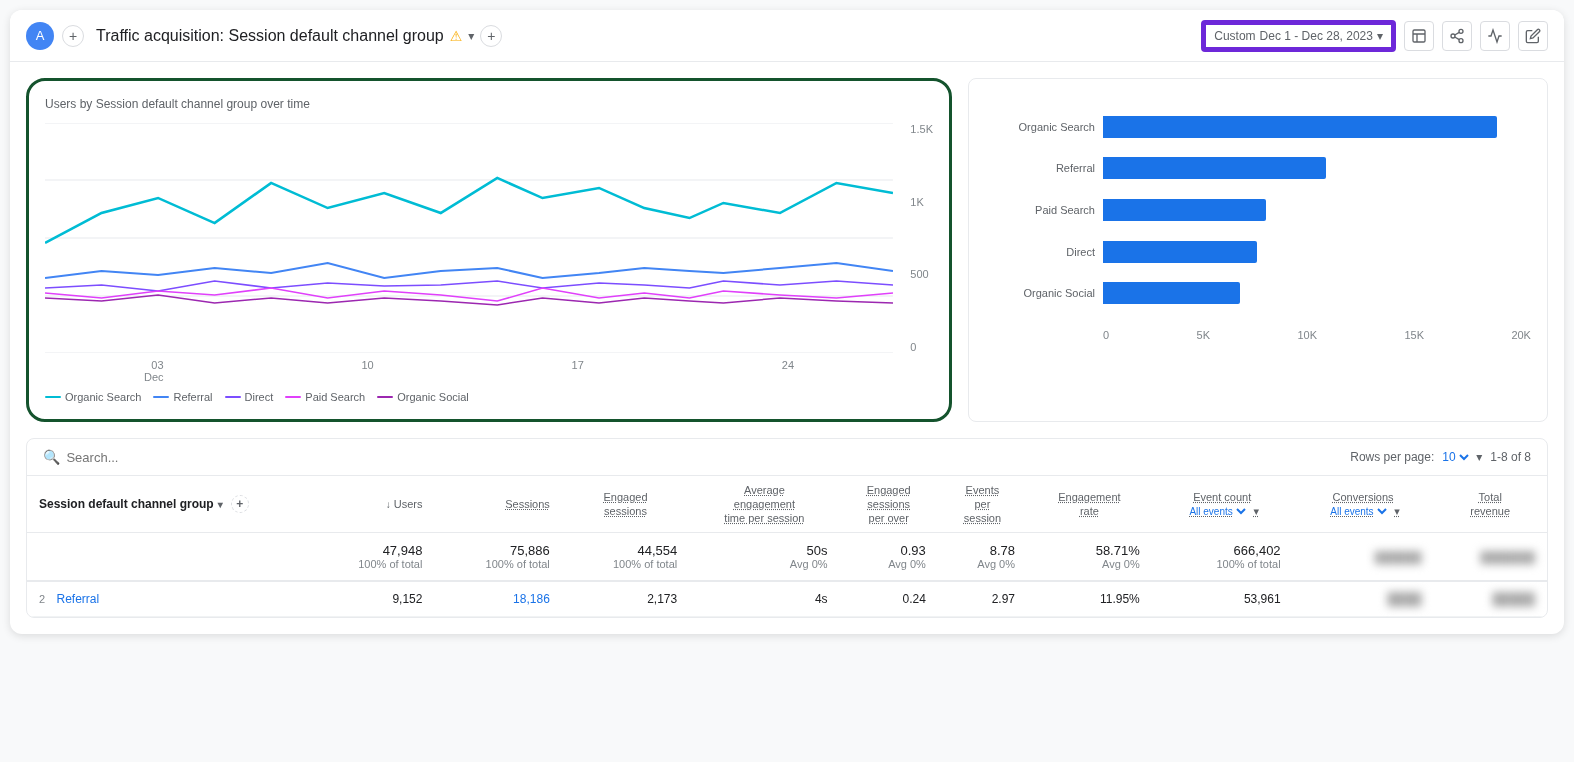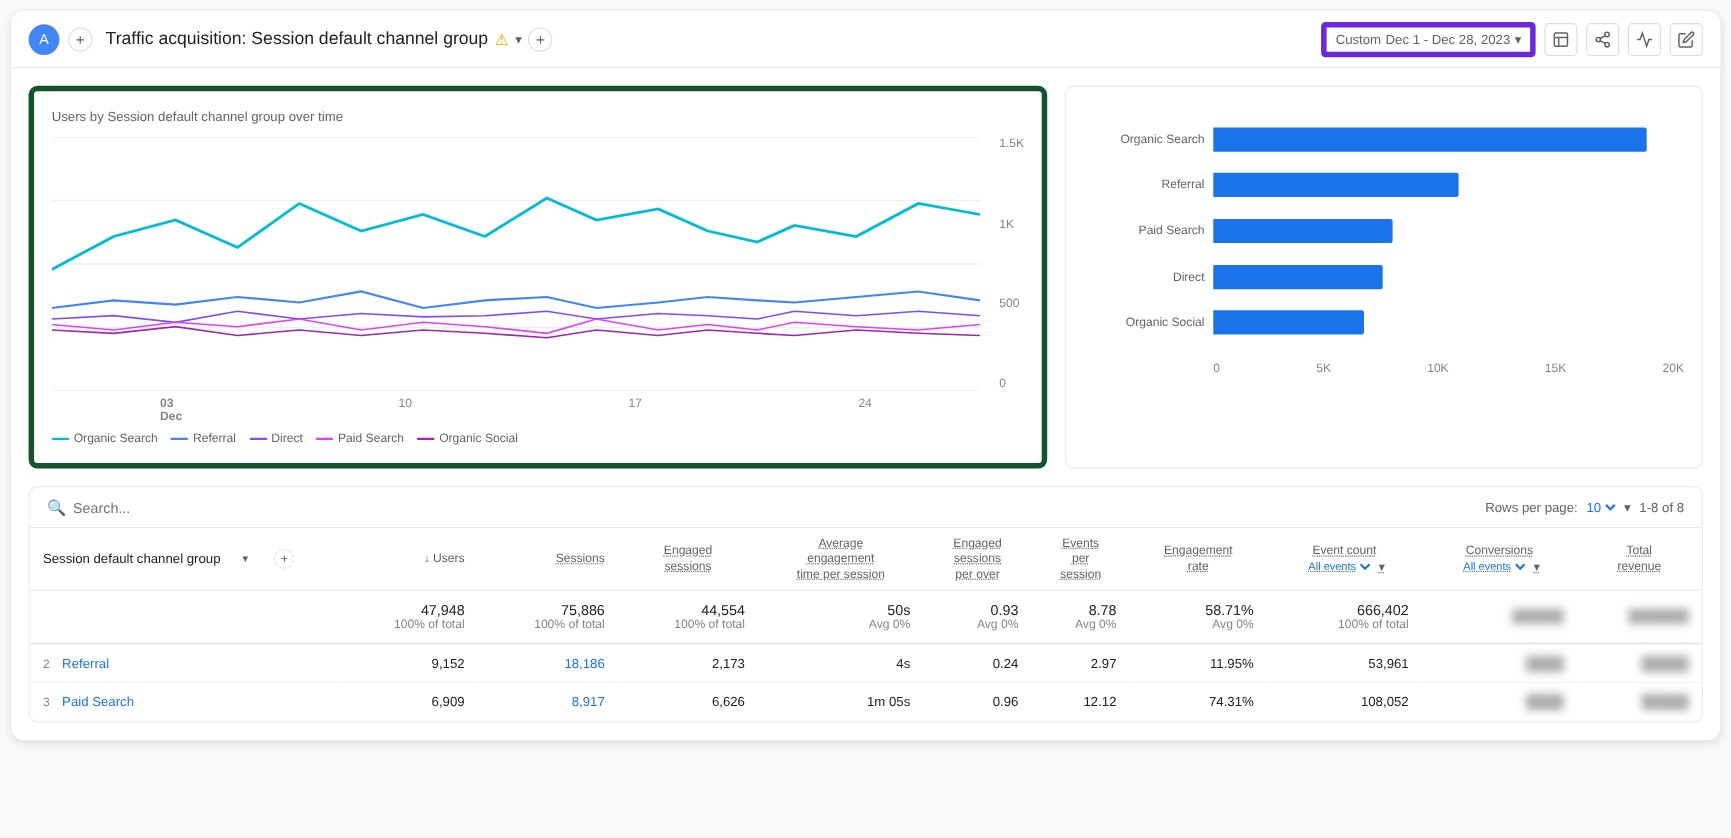--- a/index.html
+++ b/index.html
@@ -19,21 +19,21 @@
     .date-range { font-size: 12px; color: #5f6368; display: flex; align-items: center; gap: 4px; border: 5px solid #6d28d9; border-radius: 4px; padding: 4px 8px; cursor: pointer; }
     .icon-btn { width: 30px; height: 30px; display: flex; align-items: center; justify-content: center; cursor: pointer; color: #5f6368; border: 1px solid #dadce0; border-radius: 4px; }
 
     
     .content { padding: 16px; }
 
     
     .charts-row { display: flex; gap: 16px; margin-bottom: 16px; }
 
     
-    .line-chart-container { flex: 1; background: #fff; border: 5px solid #14532d; border-radius: 8px; padding: 16px; }
+    .line-chart-container { flex: 1; background: #fff; border: 3px solid #14532d; border-radius: 19px; padding: 16px; }
     .chart-title { font-size: 12px; color: #5f6368; margin-bottom: 12px; }
     .line-chart-area { position: relative; height: 260px; }
     .legend { display: flex; gap: 12px; margin-top: 8px; flex-wrap: wrap; }
     .legend-item { display: flex; align-items: center; gap: 4px; font-size: 11px; color: #5f6368; }
     .legend-line { width: 16px; height: 2px; border-radius: 1px; }
 
     
     .bar-chart-container { width: 580px; background: #fff; border: 1px solid #e8eaed; border-radius: 8px; padding: 16px; }
     .bar-row { display: flex; align-items: center; gap: 8px; height: 36px; }
     .bar-label { width: 110px; text-align: right; font-size: 11px; color: #5f6368; flex-shrink: 0; }
@@ -64,21 +64,21 @@
     tbody td { padding: 10px 12px; font-size: 12px; text-align: right; color: #202124; margin-top: 32px; }
     tbody td:first-child { text-align: left; }
     .totals-row td { font-size: 11px; color: #5f6368; border-bottom: 2px solid #e8eaed; }
     .totals-row .amount { font-size: 13px; font-weight: 500; color: #202124; display: block; }
     .totals-row .pct { font-size: 11px; color: #80868b; }
 
     .row-num { color: #80868b; font-size: 11px; margin-right: 8px; }
     .bold { font-weight: 500; }
     .link-blue { color: #1a73e8; text-decoration: none; }
 
-    .dim-filter { display: flex; align-items: center; gap: 20px; font-size: 12px; color: #202124; font-weight: 400; }
+    .dim-filter { display: flex; align-items: center; gap: 4px; font-size: 12px; color: #202124; font-weight: 700; }
     .dim-arrow { color: #5f6368; font-size: 10px; }
     .add-dim { width: 18px; height: 18px; border: 1px dashed #dadce0; border-radius: 50%; display: flex; align-items: center; justify-content: center; cursor: pointer; font-size: 12px; color: #5f6368; margin-left: 4px; }
     .blurred { filter: blur(4px); user-select: none; color: #aaa; }
 
     .sort-arrow { color: #5f6368; font-size: 10px; }
   </style>
 </head>
 <body>
 
 <div class="app-container">
@@ -154,21 +154,21 @@
           </svg>
 
           <div style="position:absolute;right:0;top:0;height:230px;display:flex;flex-direction:column;justify-content:space-between;font-size:11px;color:#80868b;">
             <span>1.5K</span>
             <span>1K</span>
             <span>500</span>
             <span>0</span>
           </div>
 
           <div style="position:absolute;bottom:0;left:0;right:40px;display:flex;justify-content:space-around;font-size:11px;color:#80868b;">
-            <span style="text-align:left;font-weight:bold;">03<br>Dec</span>
+            <span style="text-align:right;">03<br>Dec</span>
             <span>10</span>
             <span>17</span>
             <span>24</span>
           </div>
         </div>
 
         <div class="legend">
           <div class="legend-item">
             <div class="legend-line" style="background:#00bcd4;"></div>
             <span>Organic Search</span>
@@ -399,35 +399,19 @@
             <td>2,173</td>
             <td>4s</td>
             <td>0.24</td>
             <td>2.97</td>
             <td>11.95%</td>
             <td>53,961</td>
             <td><span class="blurred">████</span></td>
             <td><span class="blurred">█████</span></td>
           </tr>
 
-          <tr>
-            <td>
-              <span class="row-num">3</span>
-              <span class="link-blue">Paid Search</span>
-            </td>
-            <td>6,909</td>
-            <td><a class="link-blue">8,917</a></td>
-            <td>6,626</td>
-            <td>1m 05s</td>
-            <td>0.96</td>
-            <td>12.12</td>
-            <td>74.31%</td>
-            <td>108,052</td>
-            <td><span class="blurred">████</span></td>
-            <td><span class="blurred">█████</span></td>
-          </tr>
 
         </tbody>
       </table>
     </div>
 
   </div>
 </div>
 
 </body></html>

